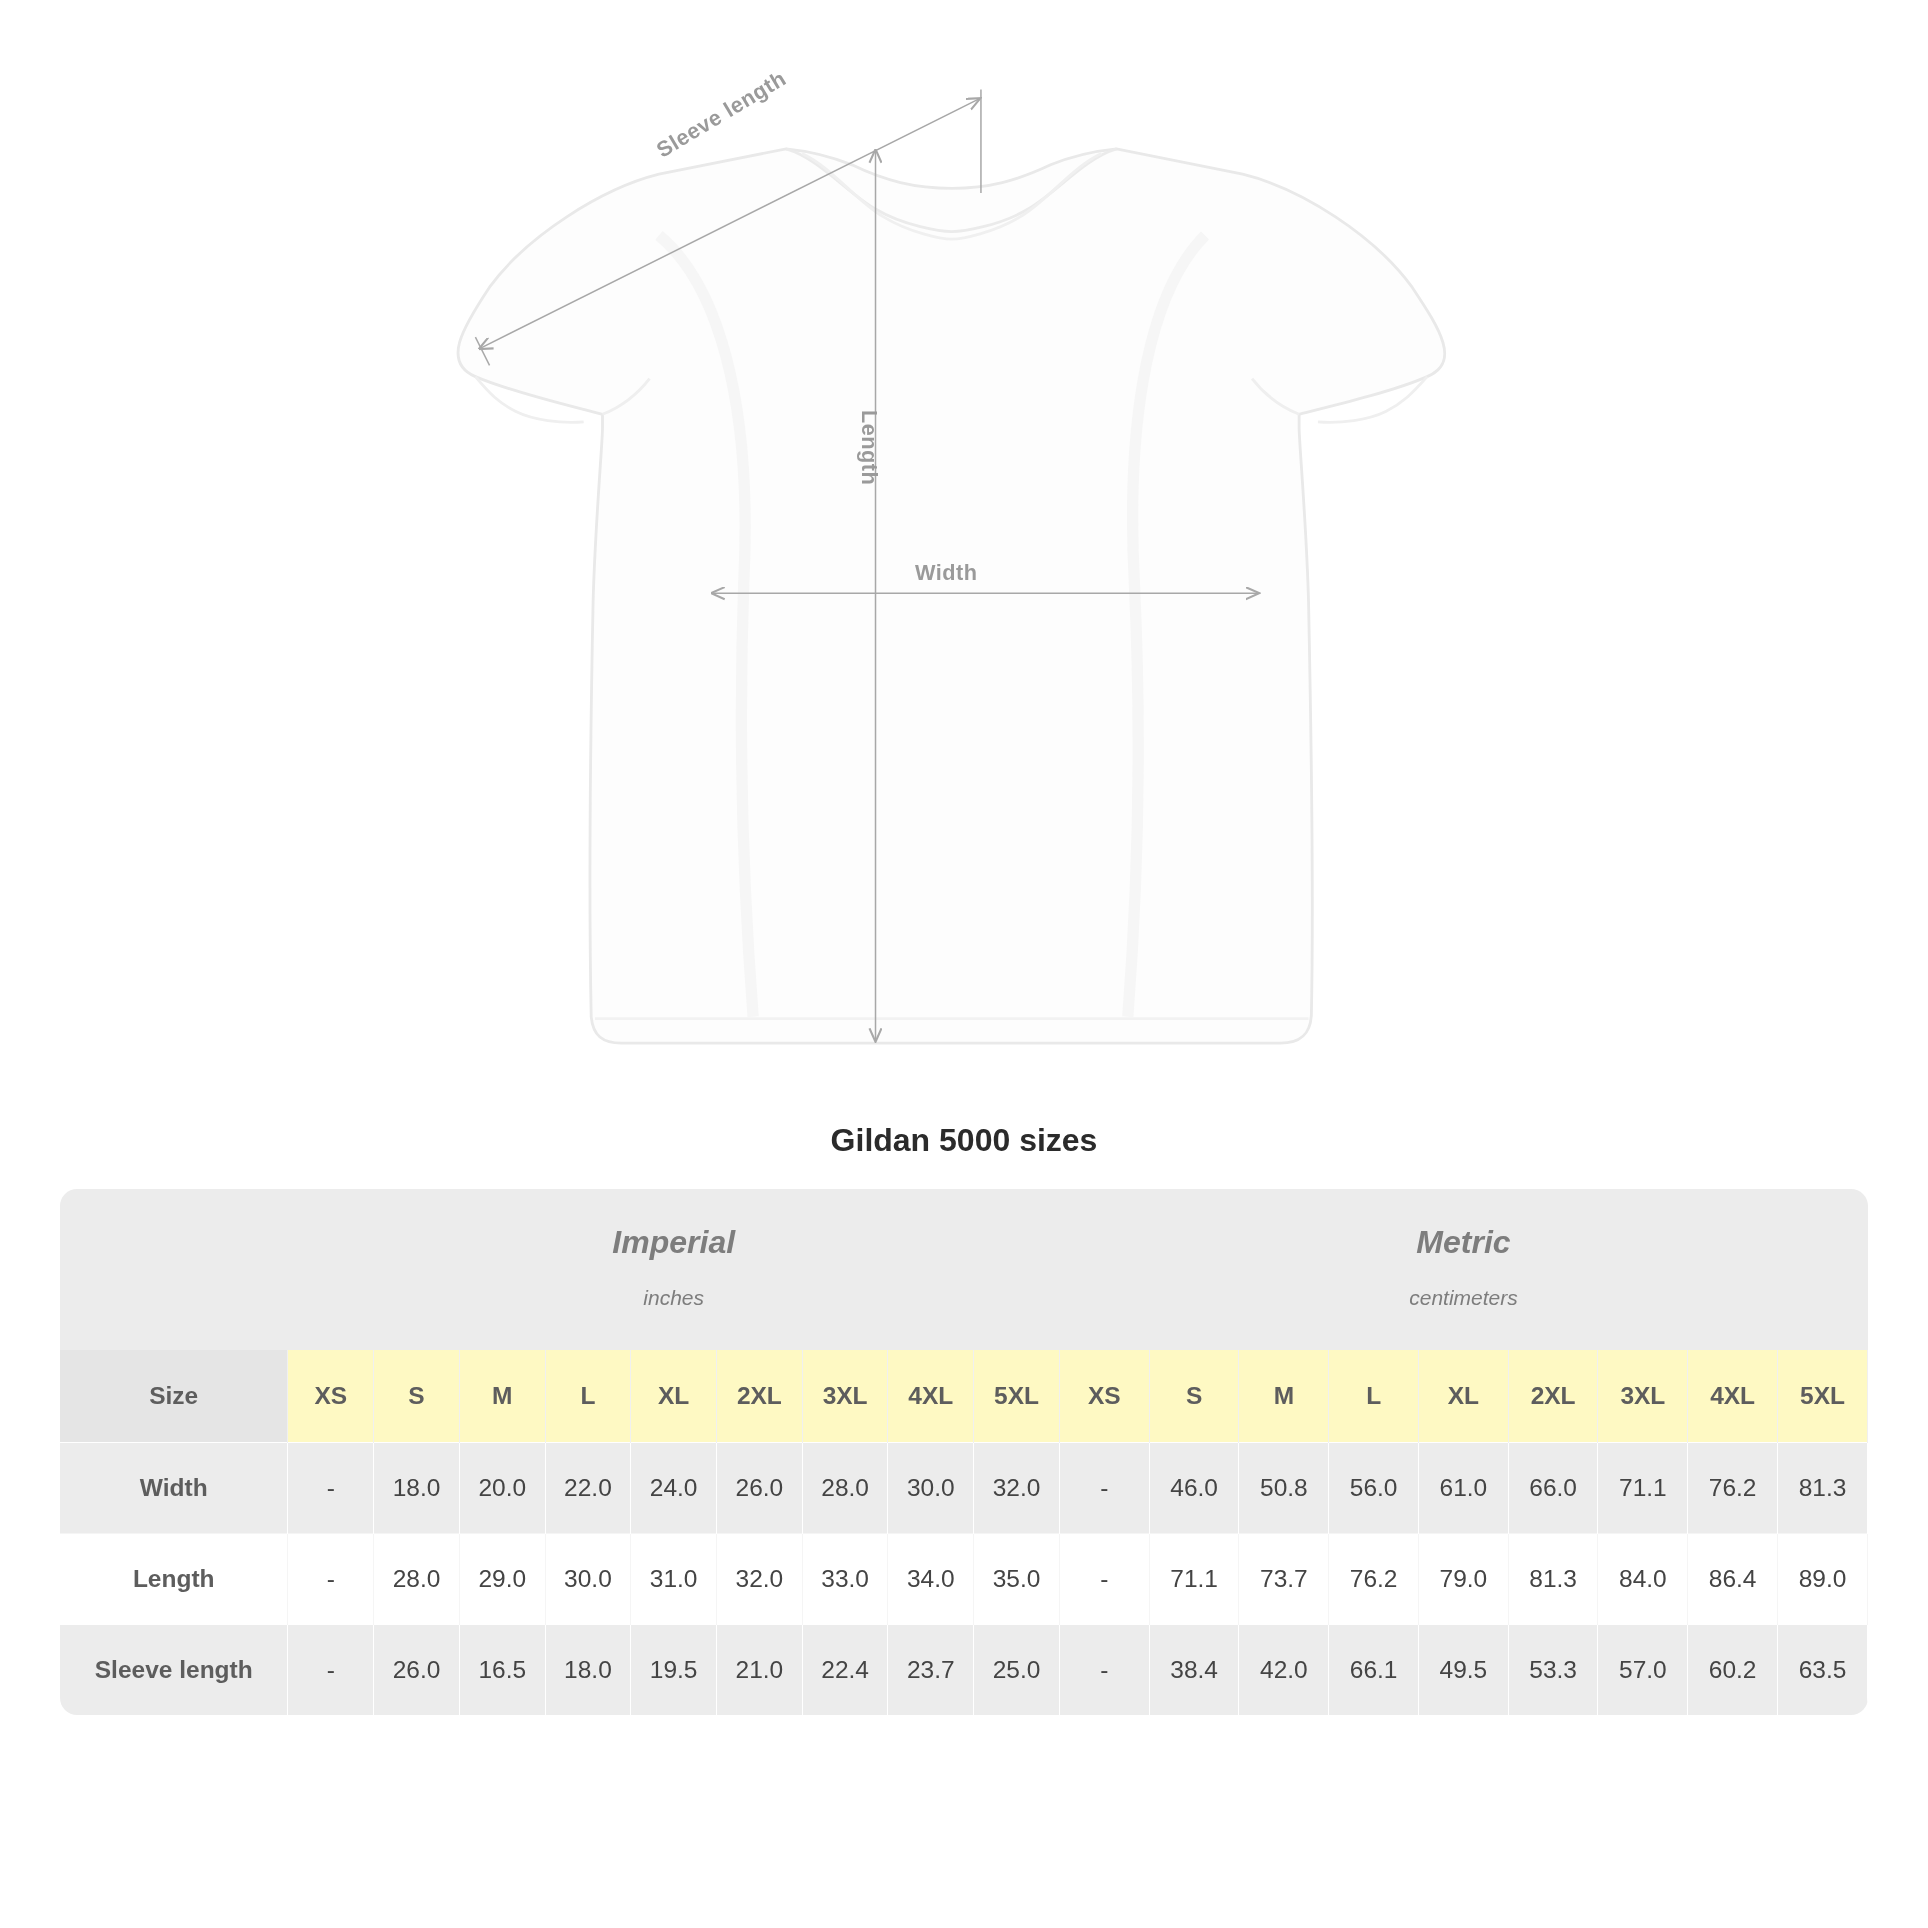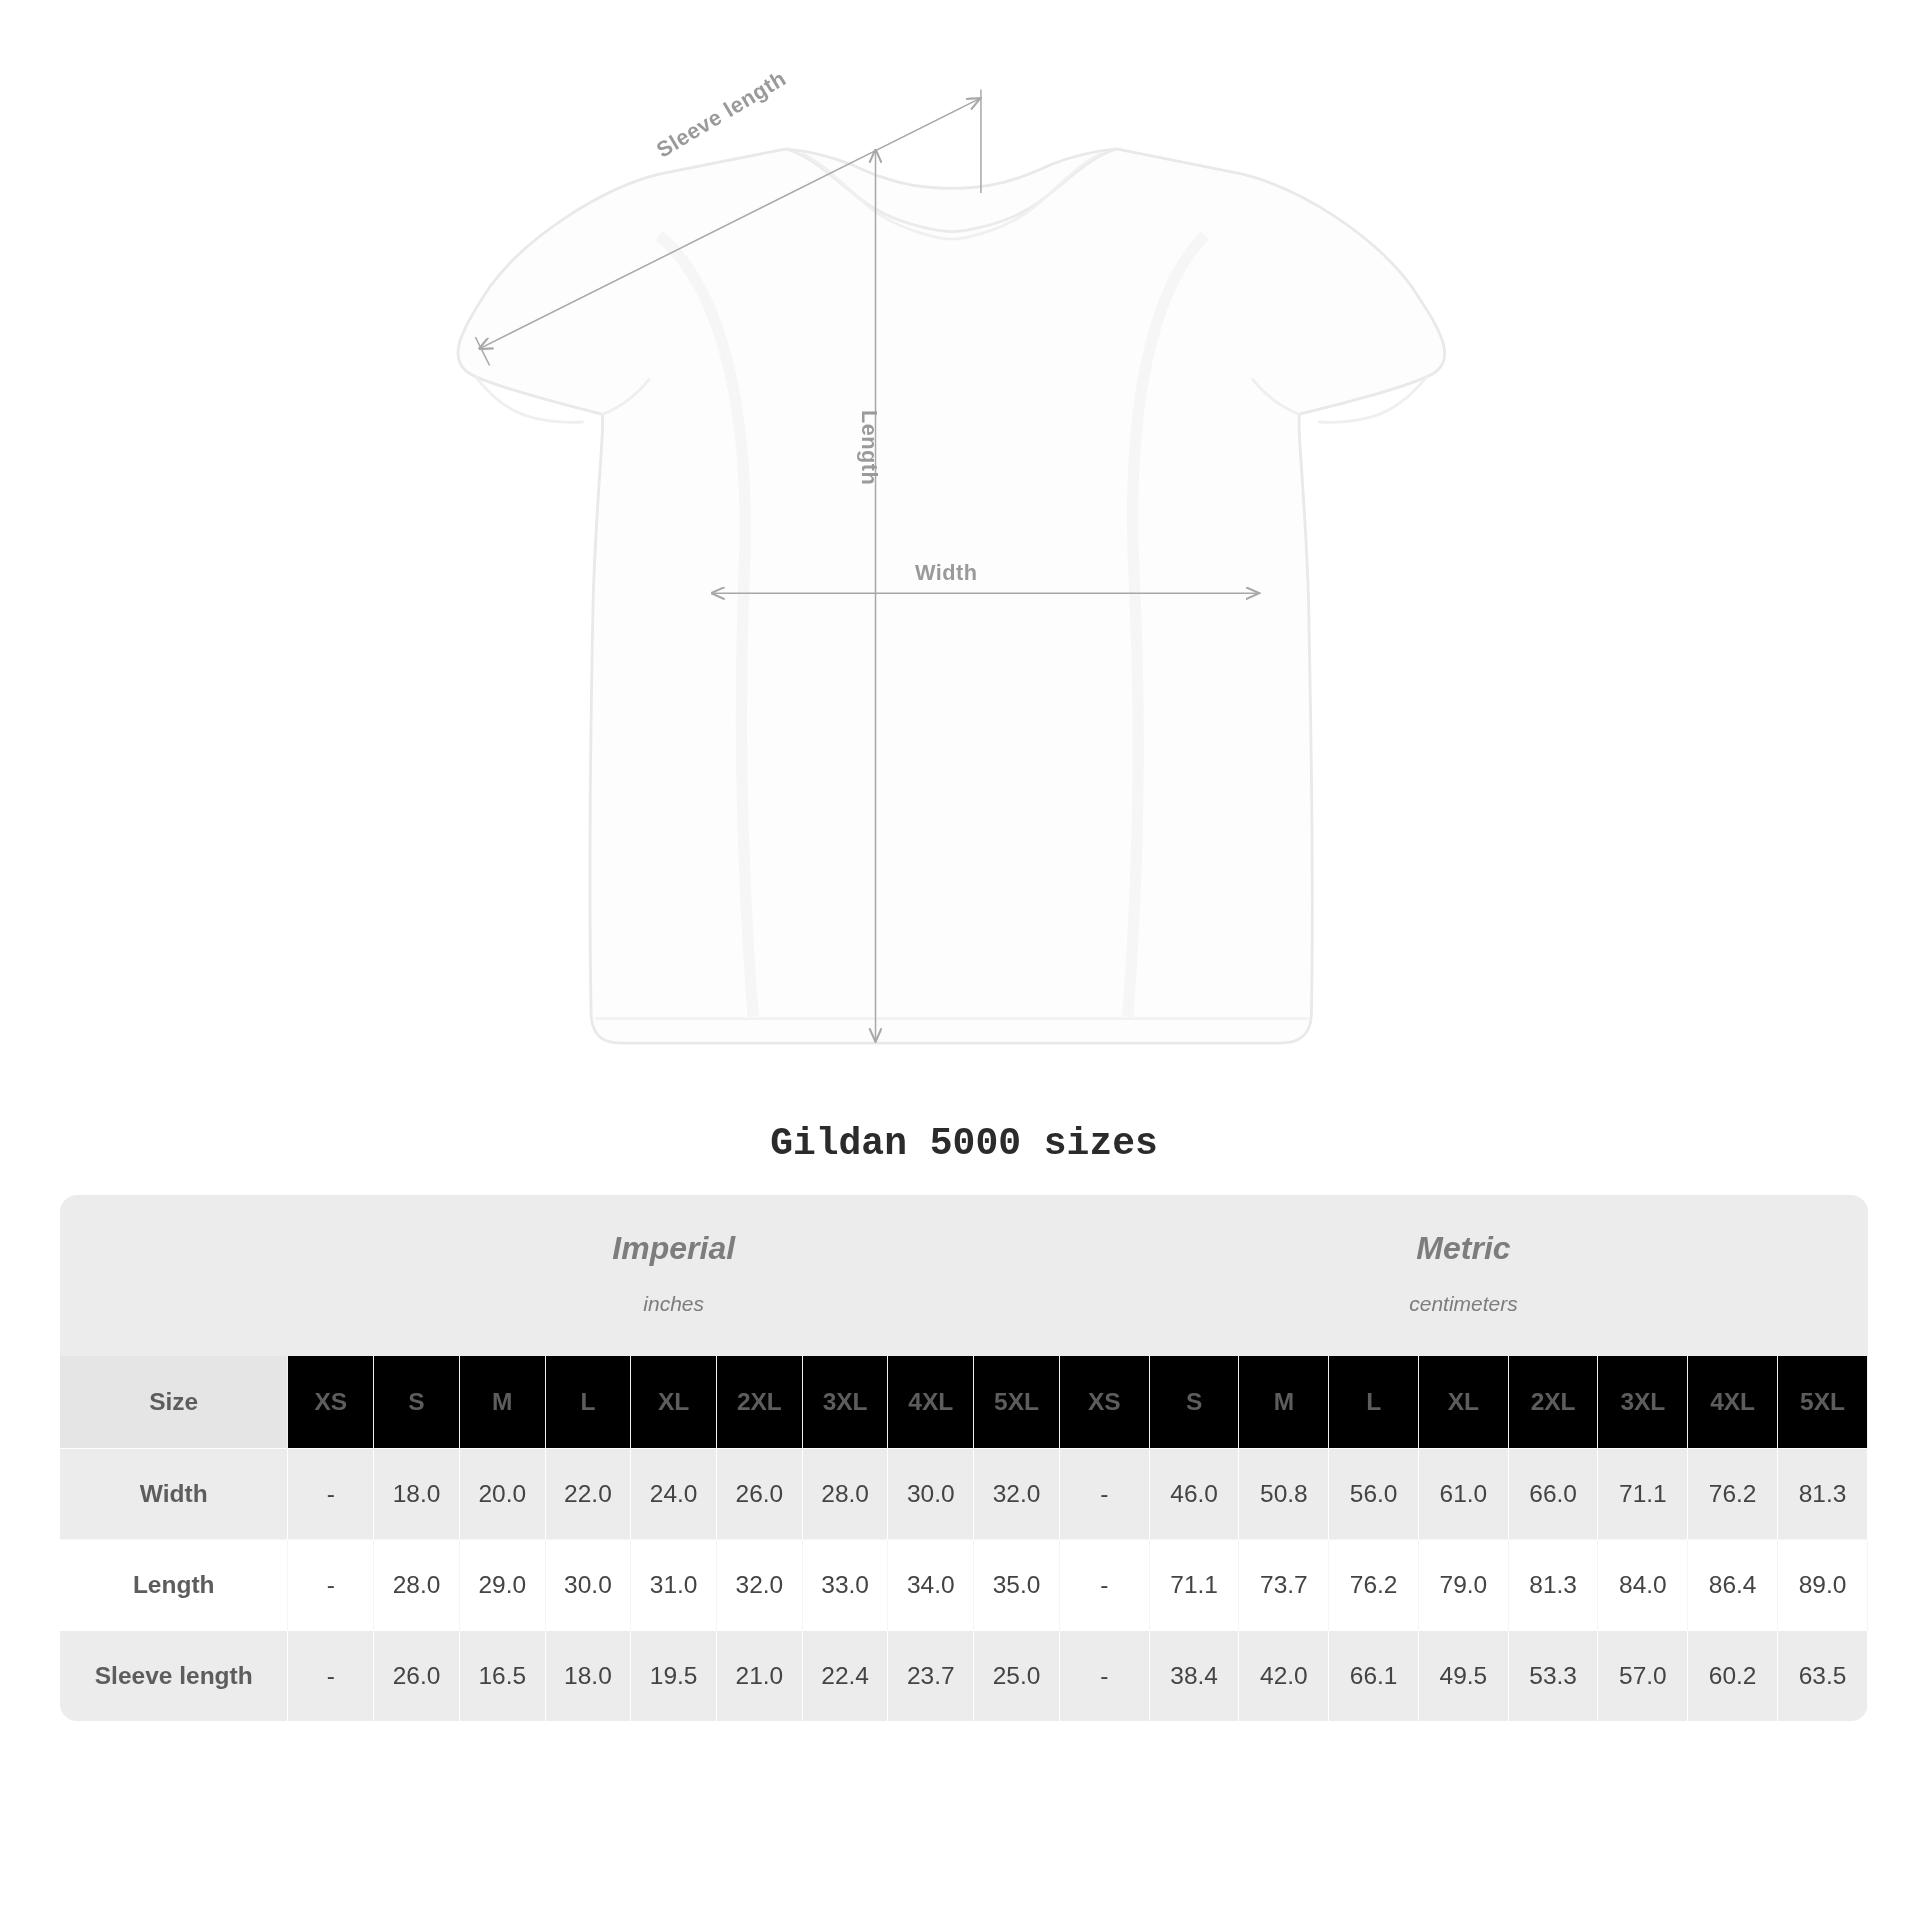--- a/index.html
+++ b/index.html
@@ -58,22 +58,22 @@
     left: 915px;
     top: 560px;
   }
 
   
   .title-block {
     text-align: center;
     margin-top: 11.3px;
   }
   .chart-title {
-    font-family: Liberation Mono, monospace;
-    font-size: 38px;
+    font-family: Liberation Sans, sans-serif;
+    font-size: 32px;
     font-weight: bold;
     color: #2b2b2b;
     margin: 0 0 17px 0;
   }
   .chart-note {
     font-family: "Liberation Sans", sans-serif;
     font-style: italic;
     font-size: 21px;
     color: #4a4a4a;
     margin: 0;
@@ -114,21 +114,21 @@
     color: #7d7d7d;
     line-height: 1.6;
     margin-top: 20px;
   }
   .corner-cell {
     background: #ececec;
   }
 
   tr.head-row td {
     height: 92px;
-    background: #000000;
+    background: #fef9c3;
     font-size: 24.5px;
     font-weight: bold;
     color: #5d5d5d;
     border-right: 1.9px solid #f0f0f0;
   }
   tr.head-row td.rowlabel {
     background: #e5e5e5;
     font-size: 24.5px;
   }
 

